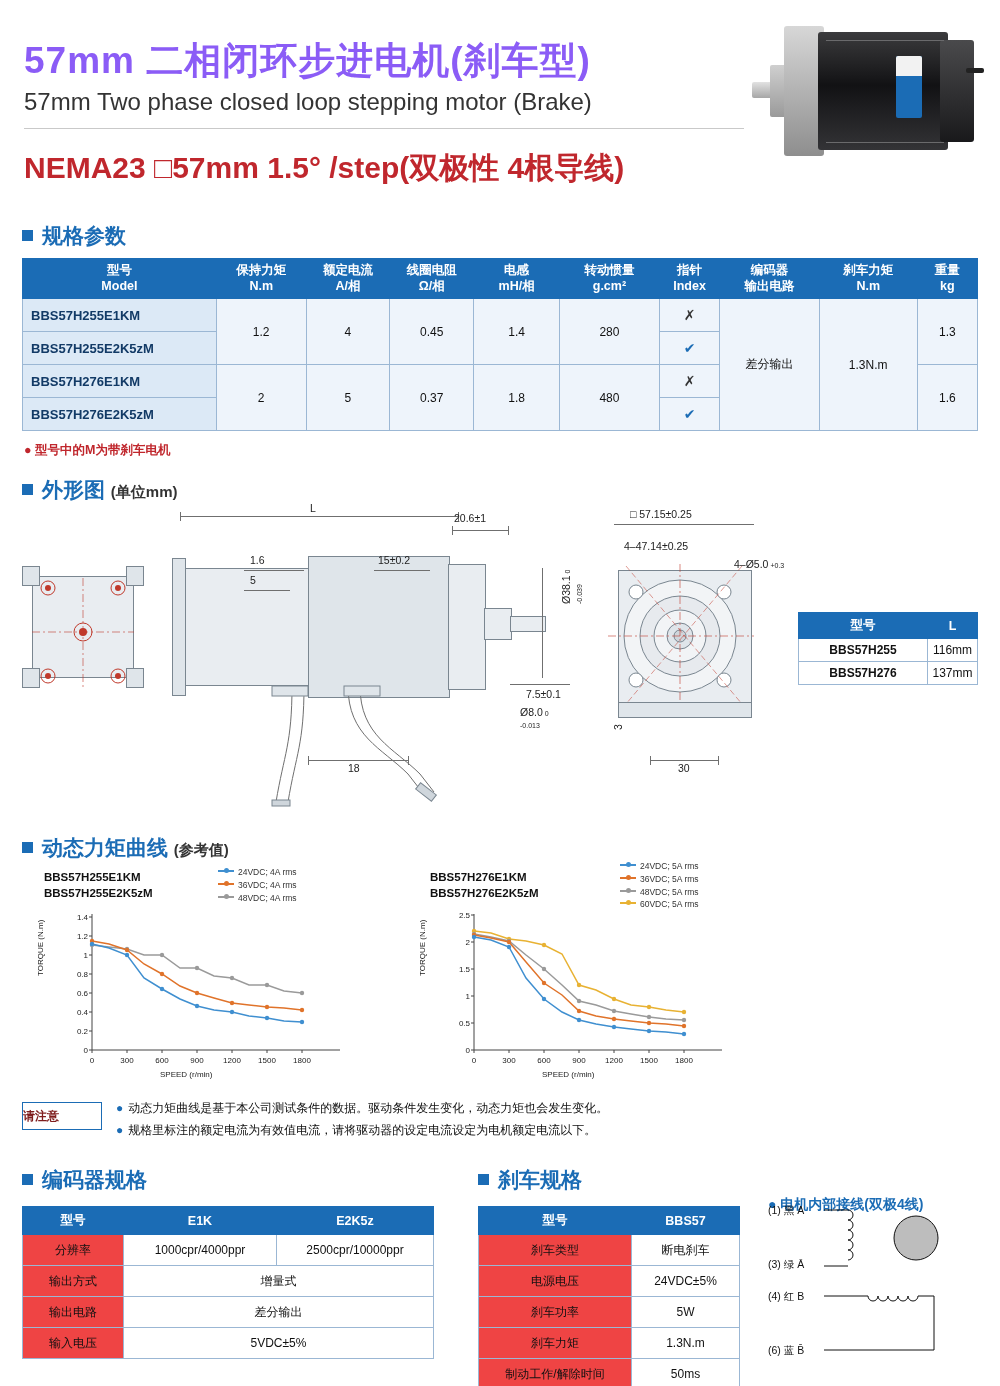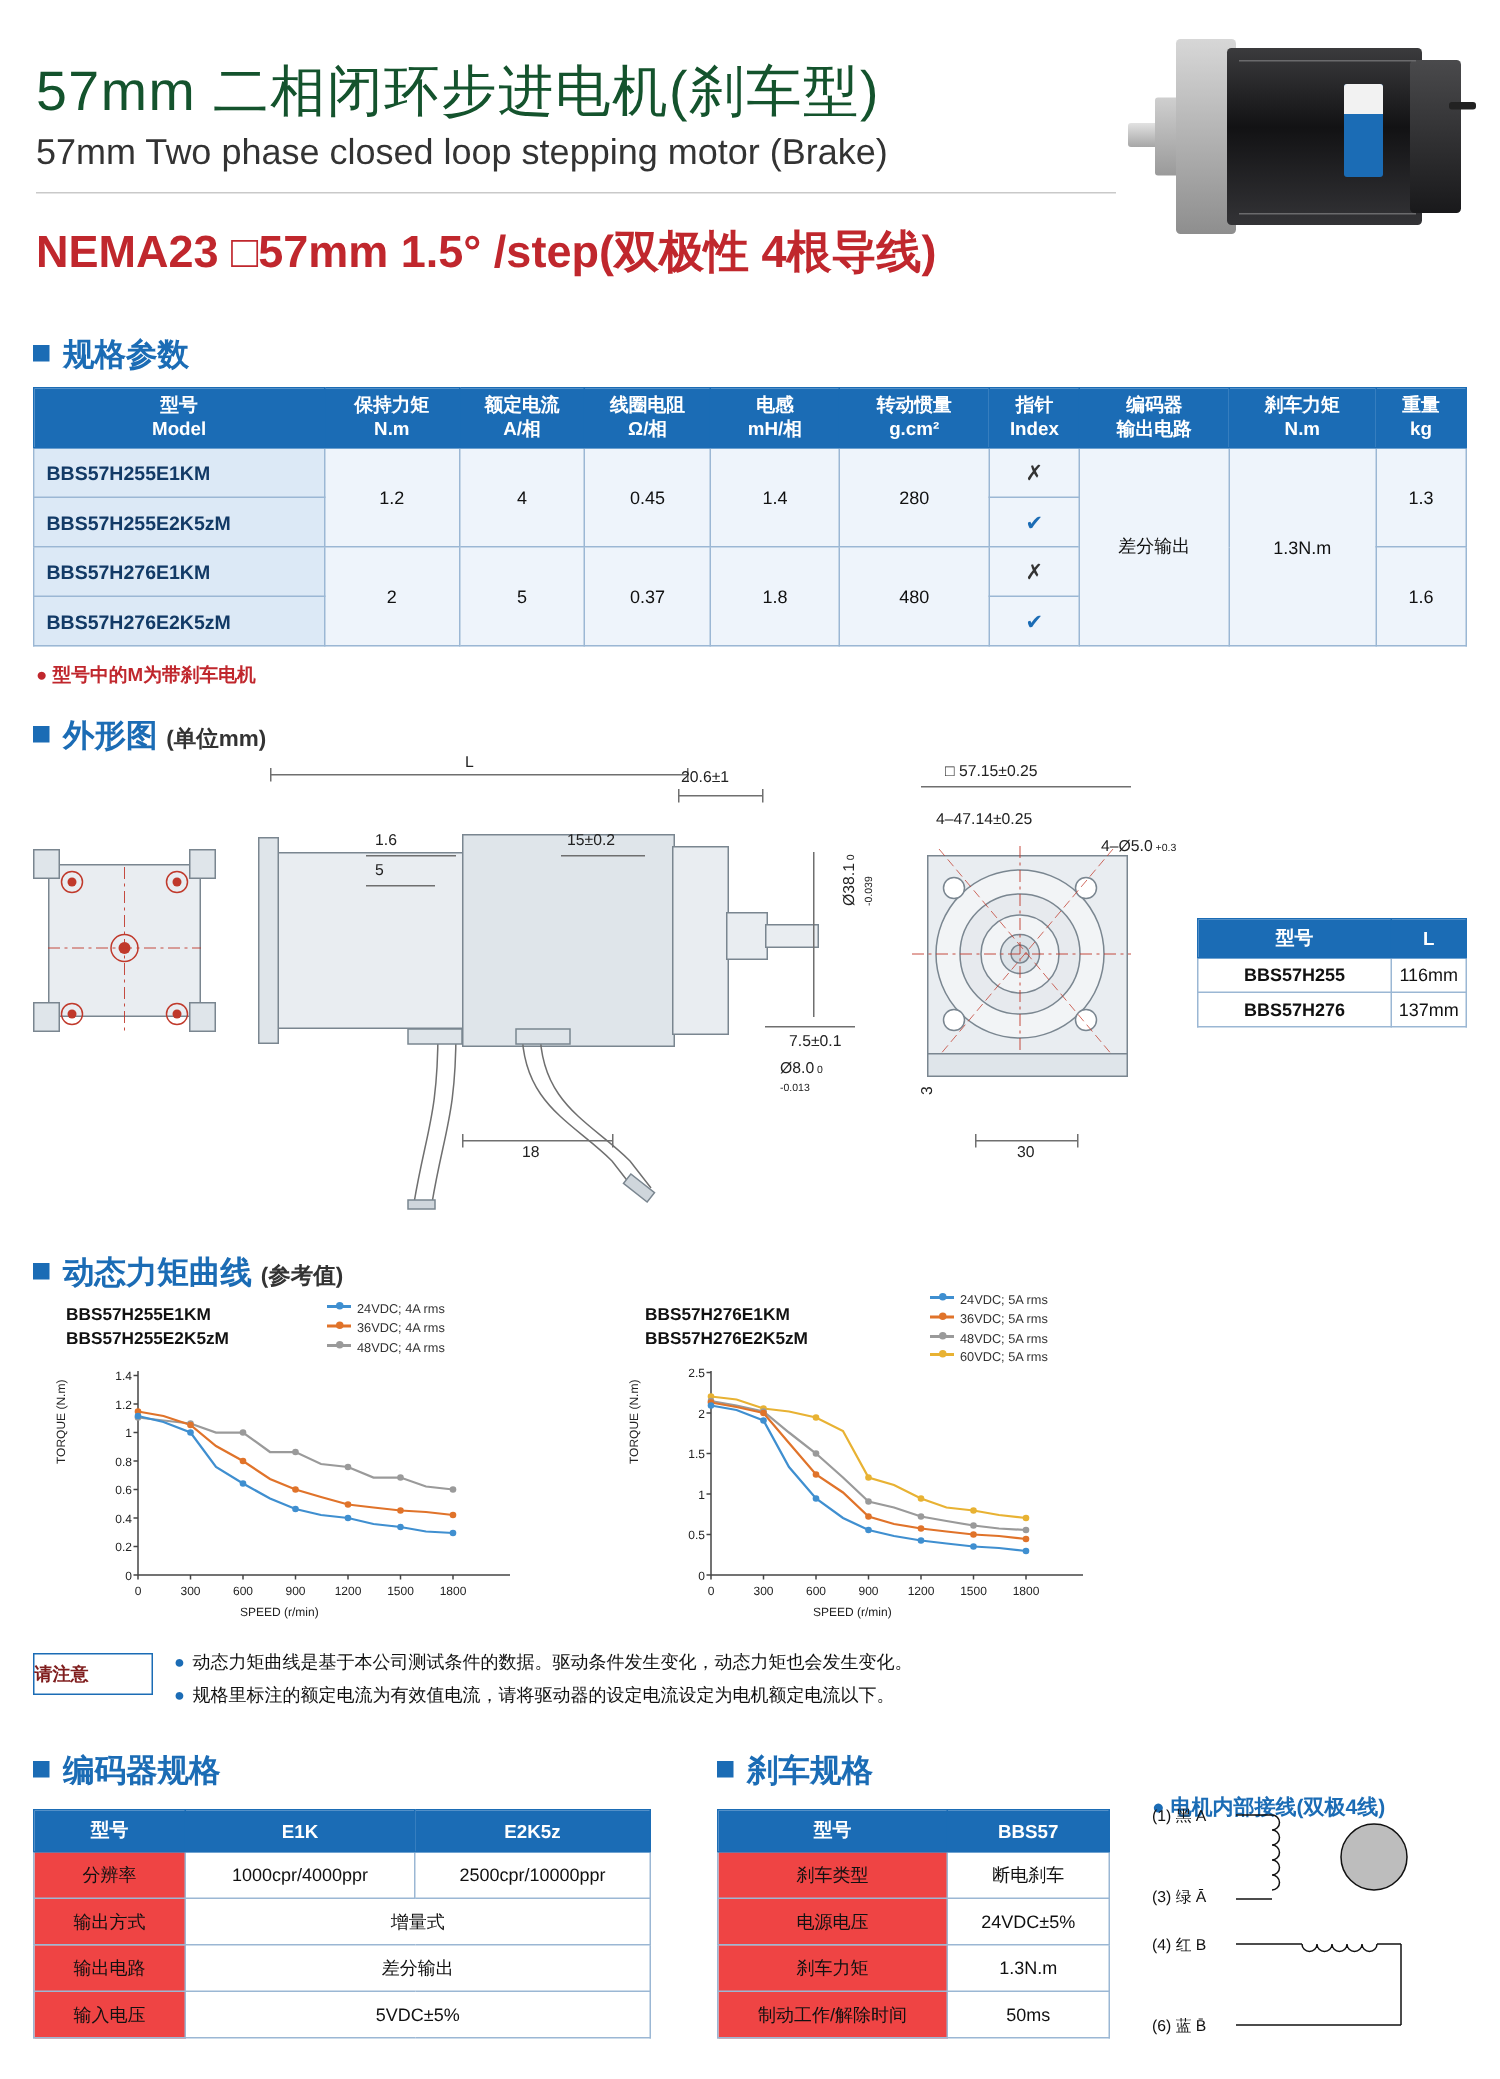--- a/index.html
+++ b/index.html
@@ -5,21 +5,21 @@
   html,body{margin:0;padding:0;}
   body{
     width:1000px;height:1386px;background:#ffffff;
     font-family:"Liberation Sans","DejaVu Sans",sans-serif;
     color:#111;position:relative;overflow:hidden;
   }
   .page{position:relative;width:1000px;height:1386px;}
 
   
   .hdr{position:absolute;left:0;top:0;width:1000px;height:200px;}
-  .title-cn{position:absolute;left:24px;top:36px;font-size:37px;font-weight:normal;color:#14532d;letter-spacing:1px;}
+  .title-cn{position:absolute;left:24px;top:36px;font-size:37px;font-weight:bold;color:#8b5cf6;letter-spacing:1px;}
   .title-en{position:absolute;left:24px;top:88px;font-size:24px;color:#333;font-weight:500;}
   .hdr-rule{position:absolute;left:24px;top:128px;width:720px;height:1px;background:#c9c9c9;}
   .title-nema{position:absolute;left:24px;top:148px;font-size:30px;color:#c0272d;font-weight:600;}
 
   
   .motor{position:absolute;left:770px;top:10px;width:215px;height:175px;}
   .m-body{position:absolute;left:48px;top:22px;width:130px;height:118px;background:linear-gradient(180deg,#3b3b3d 0%,#121214 45%,#333336 100%);border-radius:3px;}
   .m-flange{position:absolute;left:14px;top:16px;width:40px;height:130px;background:linear-gradient(180deg,#d7d7d7,#8e8e8e);border-radius:3px;}
   .m-shaftbase{position:absolute;left:0px;top:55px;width:20px;height:52px;background:linear-gradient(180deg,#cfcfcf,#9a9a9a);border-radius:2px;}
   .m-shaft{position:absolute;left:-18px;top:72px;width:26px;height:16px;background:linear-gradient(180deg,#e2e2e2,#a6a6a6);border-radius:2px;}
@@ -562,20 +562,24 @@
     <tbody>
       <tr>
         <td class="k">刹车类型</td>
         <td>断电刹车</td>
       </tr>
       <tr>
         <td class="k">电源电压</td>
         <td>24VDC±5%</td>
       </tr>
       <tr>
+        <td class="k">刹车功率</td>
+        <td>5W</td>
+      </tr>
+      <tr>
         <td class="k">刹车力矩</td>
         <td>1.3N.m</td>
       </tr>
       <tr>
         <td class="k">制动工作/解除时间</td>
         <td>50ms</td>
       </tr>
     </tbody>
   </table>
 

